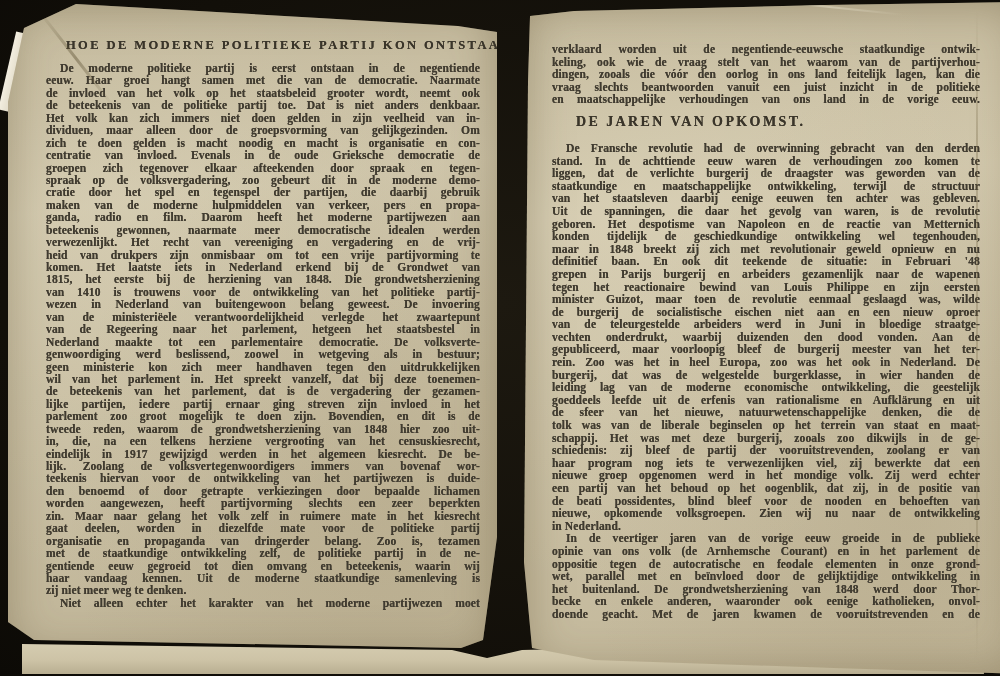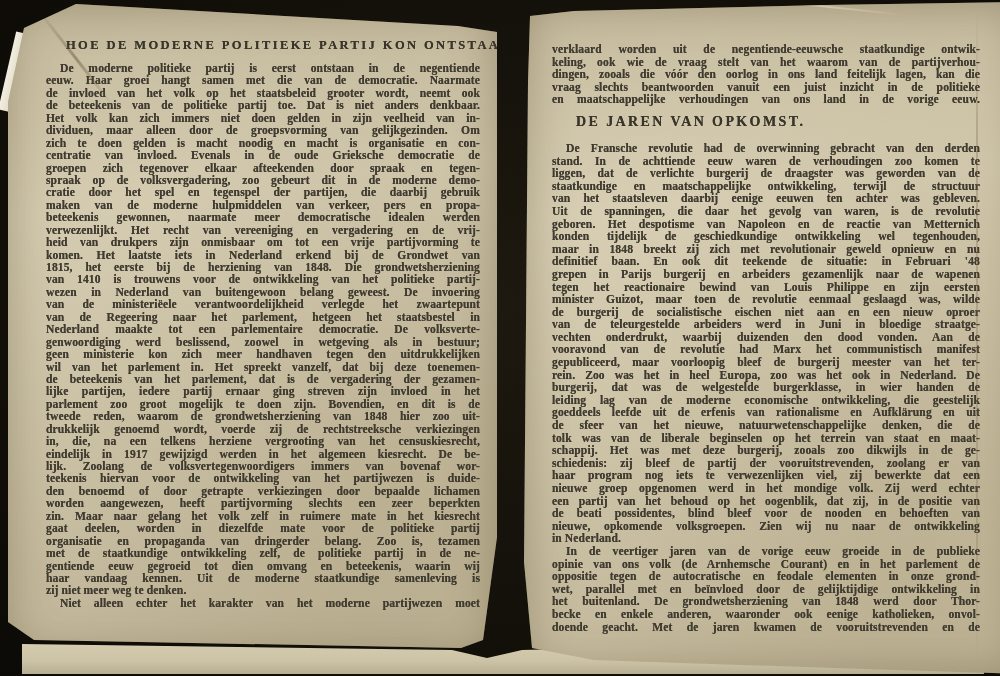--- a/index.html
+++ b/index.html
@@ -100,38 +100,38 @@
           <div class="line">de invloed van het volk op het staatsbeleid grooter wordt, neemt ook</div>
           <div class="line">de beteekenis van de politieke partij toe. Dat is niet anders denkbaar.</div>
           <div class="line">Het volk kan zich immers niet doen gelden in zijn veelheid van in-</div>
           <div class="line">dividuen, maar alleen door de groepsvorming van gelijkgezinden. Om</div>
           <div class="line">zich te doen gelden is macht noodig en macht is organisatie en con-</div>
           <div class="line">centratie van invloed. Evenals in de oude Grieksche democratie de</div>
           <div class="line">groepen zich tegenover elkaar afteekenden door spraak en tegen-</div>
           <div class="line">spraak op de volksvergadering, zoo gebeurt dit in de moderne demo-</div>
           <div class="line">cratie door het spel en tegenspel der partijen, die daarbij gebruik</div>
           <div class="line">maken van de moderne hulpmiddelen van verkeer, pers en propa-</div>
+          <div class="line">ganda, radio en film. Daarom heeft het moderne partijwezen aan</div>
           <div class="line">beteekenis gewonnen, naarmate meer democratische idealen werden</div>
           <div class="line">verwezenlijkt. Het recht van vereeniging en vergadering en de vrij-</div>
           <div class="line">heid van drukpers zijn onmisbaar om tot een vrije partijvorming te</div>
           <div class="line">komen. Het laatste iets in Nederland erkend bij de Grondwet van</div>
           <div class="line">1815, het eerste bij de herziening van 1848. Die grondwetsherziening</div>
           <div class="line">van 1410 is trouwens voor de ontwikkeling van het politieke partij-</div>
           <div class="line">wezen in Nederland van buitengewoon belang geweest. De invoering</div>
           <div class="line">van de ministeriëele verantwoordelijkheid verlegde het zwaartepunt</div>
           <div class="line">van de Regeering naar het parlement, hetgeen het staatsbestel in</div>
           <div class="line">Nederland maakte tot een parlementaire democratie. De volksverte-</div>
           <div class="line">genwoordiging werd beslissend, zoowel in wetgeving als in bestuur;</div>
           <div class="line">geen ministerie kon zich meer handhaven tegen den uitdrukkelijken</div>
           <div class="line">wil van het parlement in. Het spreekt vanzelf, dat bij deze toenemen-</div>
           <div class="line">de beteekenis van het parlement, dat is de vergadering der gezamen-</div>
           <div class="line">lijke partijen, iedere partij ernaar ging streven zijn invloed in het</div>
           <div class="line">parlement zoo groot mogelijk te doen zijn. Bovendien, en dit is de</div>
           <div class="line">tweede reden, waarom de grondwetsherziening van 1848 hier zoo uit-</div>
-          <div class="line">drukkelijk genoemd wordt, voerde zij de rechtstreeksche verkiezingen</div>
           <div class="line">in, die, na een telkens herziene vergrooting van het censuskiesrecht,</div>
           <div class="line">eindelijk in 1917 gewijzigd werden in het algemeen kiesrecht. De be-</div>
           <div class="line">lijk. Zoolang de volksvertegenwoordigers immers van bovenaf wor-</div>
           <div class="line">teekenis hiervan voor de ontwikkeling van het partijwezen is duide-</div>
           <div class="line">den benoemd of door getrapte verkiezingen door bepaalde lichamen</div>
           <div class="line">worden aangewezen, heeft partijvorming slechts een zeer beperkten</div>
           <div class="line">zin. Maar naar gelang het volk zelf in ruimere mate in het kiesrecht</div>
           <div class="line">gaat deelen, worden in diezelfde mate voor de politieke partij</div>
           <div class="line">organisatie en propaganda van dringerder belang. Zoo is, tezamen</div>
           <div class="line">met de staatkundige ontwikkeling zelf, de politieke partij in de ne-</div>
@@ -167,21 +167,20 @@
           <div class="line">geboren. Het despotisme van Napoleon en de reactie van Metternich</div>
           <div class="line">konden tijdelijk de geschiedkundige ontwikkeling wel tegenhouden,</div>
           <div class="line">maar in 1848 breekt zij zich met revolutionair geweld opnieuw en nu</div>
           <div class="line">definitief baan. En ook dit teekende de situatie: in Februari '48</div>
           <div class="line">grepen in Parijs burgerij en arbeiders gezamenlijk naar de wapenen</div>
           <div class="line">tegen het reactionaire bewind van Louis Philippe en zijn eersten</div>
           <div class="line">minister Guizot, maar toen de revolutie eenmaal geslaagd was, wilde</div>
           <div class="line">de burgerij de socialistische eischen niet aan en een nieuw oproer</div>
           <div class="line">van de teleurgestelde arbeiders werd in Juni in bloedige straatge-</div>
           <div class="line">vechten onderdrukt, waarbij duizenden den dood vonden. Aan de</div>
-          <div class="line">vooravond van de revolutie had Marx het communistisch manifest</div>
           <div class="line">gepubliceerd, maar voorloopig bleef de burgerij meester van het ter-</div>
           <div class="line">rein. Zoo was het in heel Europa, zoo was het ook in Nederland. De</div>
           <div class="line">burgerij, dat was de welgestelde burgerklasse, in wier handen de</div>
           <div class="line">leiding lag van de moderne economische ontwikkeling, die geestelijk</div>
           <div class="line">goeddeels leefde uit de erfenis van rationalisme en Aufklärung en uit</div>
           <div class="line">de sfeer van het nieuwe, natuurwetenschappelijke denken, die de</div>
           <div class="line">tolk was van de liberale beginselen op het terrein van staat en maat-</div>
           <div class="line">schappij. Het was met deze burgerij, zooals zoo dikwijls in de ge-</div>
           <div class="line">schiedenis: zij bleef de partij der vooruitstrevenden, zoolang er van</div>
           <div class="line">haar program nog iets te verwezenlijken viel, zij bewerkte dat een</div>

